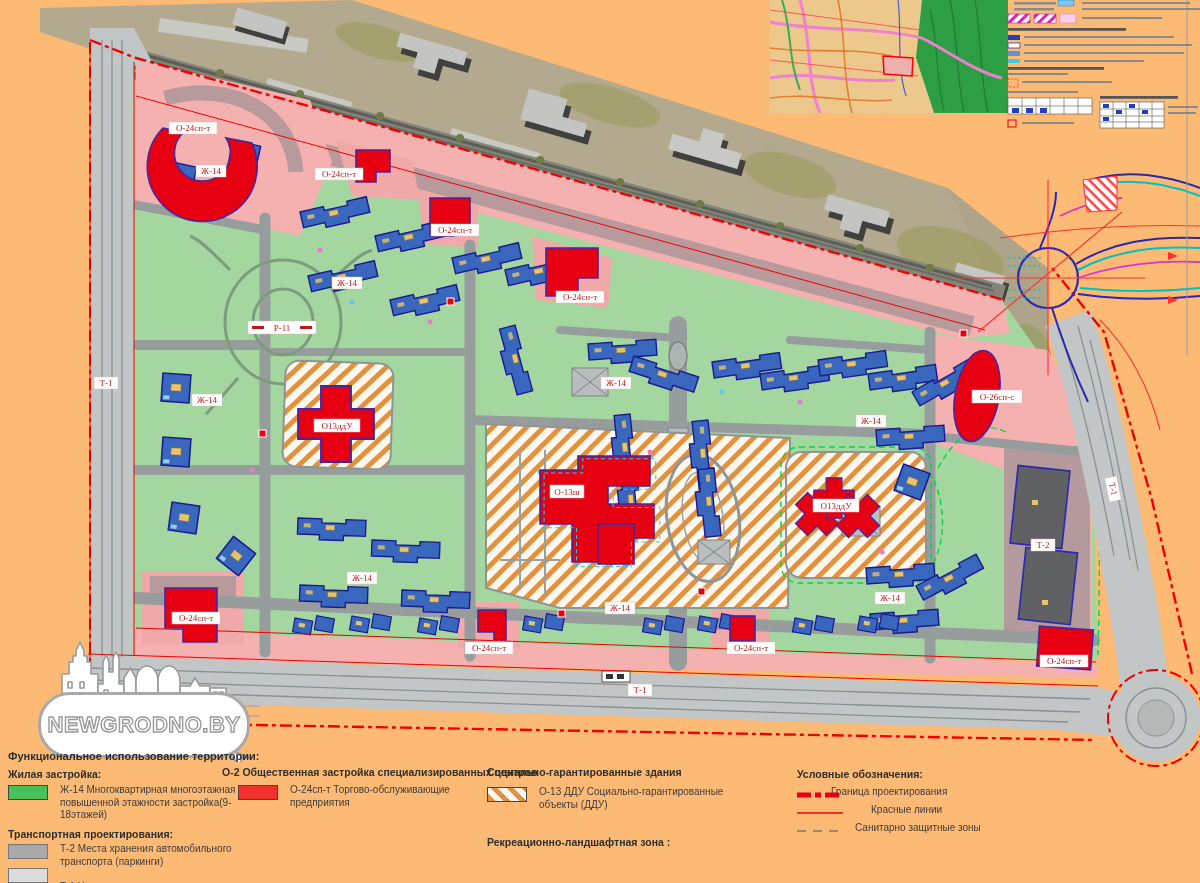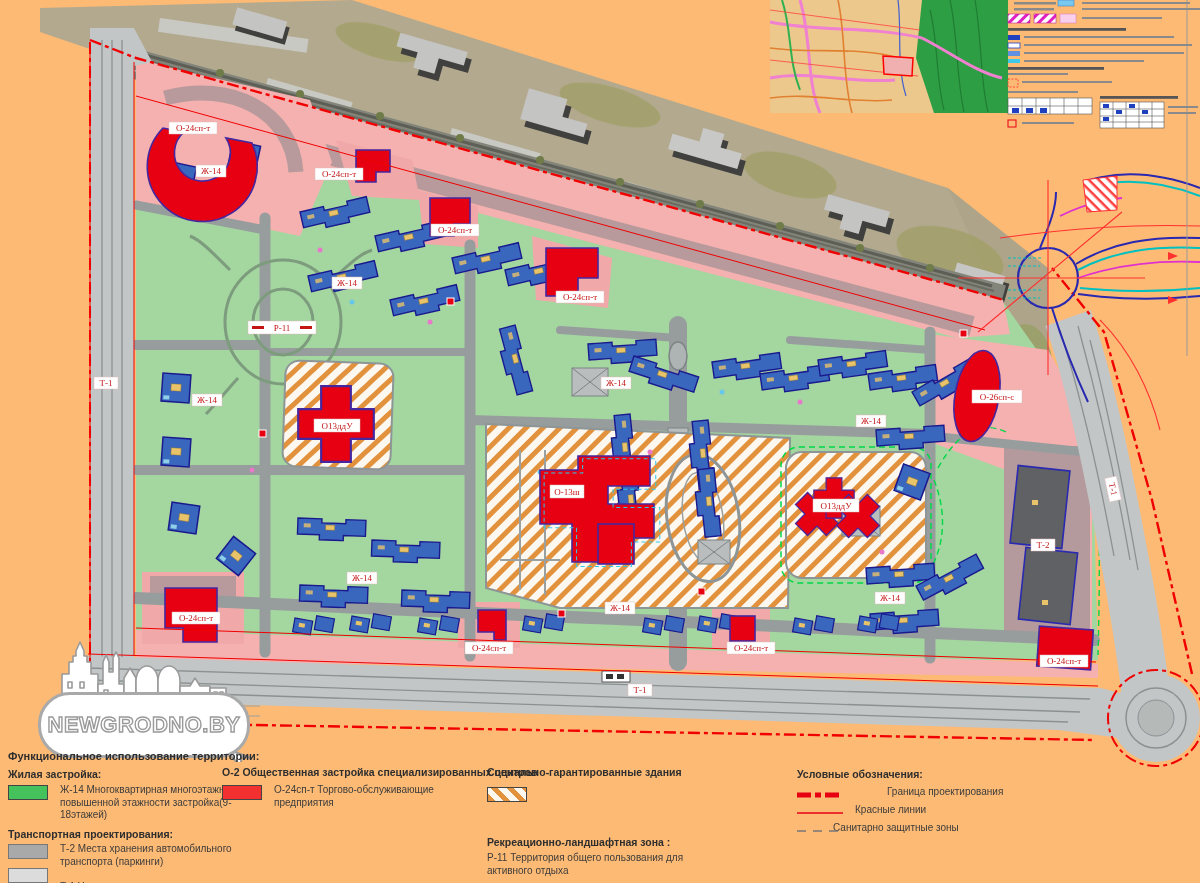--- a/index.html
+++ b/index.html
@@ -599,48 +599,46 @@
   <div class="leg-item" style="left:8px;top:99px">
     <span class="sw sw-dgray" style="border-color:#777"></span>
     <span class="txt">Т-2 Места хранения автомобильного транспорта (паркинги)</span>
   </div>
   <div class="leg-item" style="left:8px;top:121px">
     <span class="sw sw-lgray" style="border-color:#777;top:3px"></span>
     <span class="txt" style="margin-top:16px">Т-1 Улицы и дороги</span>
   </div>
 
   <div class="leg-head" style="left:222px;top:22px">О-2 Общественная застройка специализированных центров</div>
-  <div class="leg-item" style="left:222px;top:40px">
+  <div class="leg-item" style="left:238px;top:40px">
     <span class="sw sw-red"></span>
     <span class="txt" style="width:210px">О-24сп-т  Торгово-обслуживающие предприятия</span>
   </div>
 
   <div class="leg-head" style="left:487px;top:22px">Социально-гарантированные здания</div>
   <div class="leg-item" style="left:487px;top:42px">
     <span class="sw sw-hatch"></span>
+    <span class="txt" style="width:225px">О-13 ДДУ  Социально-гарантированные объекты (ДДУ)</span>
   </div>
   <div class="leg-head" style="left:487px;top:92px">Рекреационно-ландшафтная зона :</div>
-  <div class="leg-item" style="left:487px;top:108px">
-    <span class="txt" style="margin-left:0;width:240px">Р-11 Территория общего пользования для активного отдыха</span>
-  </div>
 
   <div class="leg-head" style="left:797px;top:24px;text-decoration:none">Условные обозначения:</div>
   <div class="leg-item" style="left:797px;top:42px">
     <svg class="line-sw" width="46" height="8">
           <line x1="0" y1="4" x2="46" y2="4" stroke="#e60012" stroke-width="5" stroke-dasharray="14 4 6 4"></line>
         </svg>
-    <span class="txt" style="margin-left:90px;width:180px">Граница проектирования</span>
+    <span class="txt" style="margin-left:34px;width:180px">Граница проектирования</span>
   </div>
   <div class="leg-item" style="left:797px;top:60px">
     <svg class="line-sw" width="46" height="8">
           <line x1="0" y1="4" x2="46" y2="4" stroke="#e60012" stroke-width="1.6"></line>
         </svg>
-    <span class="txt" style="margin-left:58px;width:180px">Красные линии</span>
+    <span class="txt" style="margin-left:74px;width:180px">Красные линии</span>
   </div>
   <div class="leg-item" style="left:797px;top:78px">
     <svg class="line-sw" width="46" height="8">
           <line x1="0" y1="4" x2="46" y2="4" stroke="#777" stroke-width="1.6" stroke-dasharray="9 7"></line>
         </svg>
-    <span class="txt" style="margin-left:36px;width:190px">Санитарно защитные зоны</span>
+    <span class="txt" style="margin-left:58px;width:190px">Санитарно защитные зоны</span>
   </div>
 </div>
 
 </div>
 
 </body></html>

